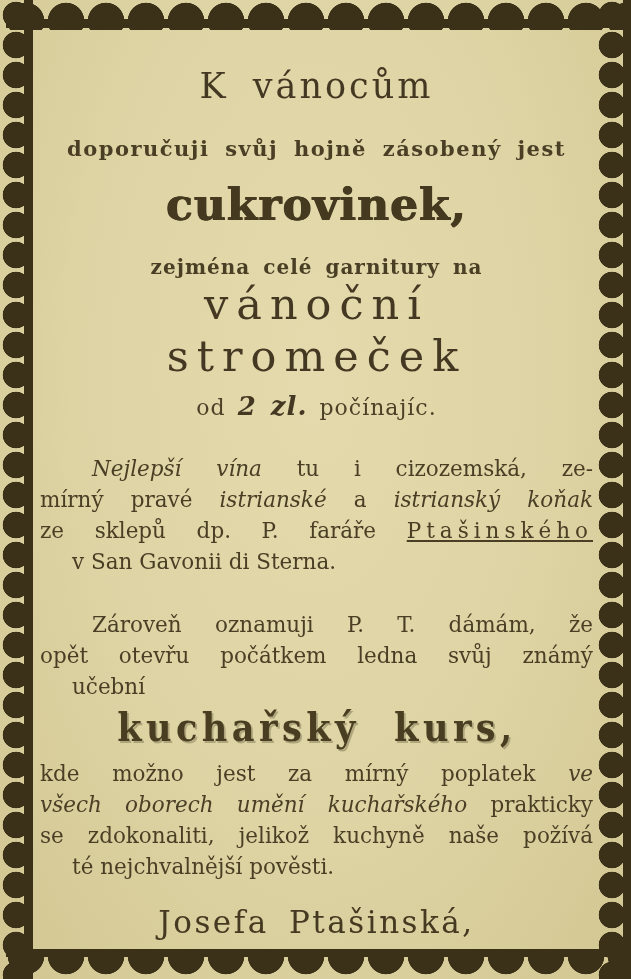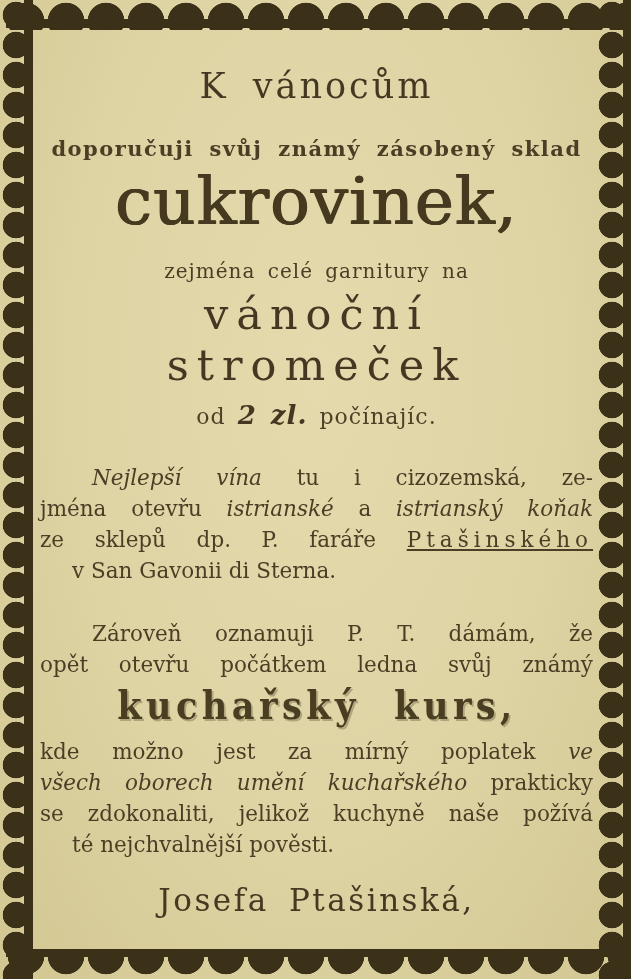--- a/index.html
+++ b/index.html
@@ -57,33 +57,32 @@
     margin-top:36px;
     font-size:35px; letter-spacing:3px; word-spacing:10px;
     color:#443823;
   }
   .subtitle {
     margin-top:30px;
     font-size:21px; font-weight:bold; letter-spacing:1.5px; word-spacing:7px;
     color:#4a3e25;
   }
   .headline {
-    margin-top:5px;
-    font-size:66px; font-weight:normal; line-height:1.1;
+    margin-top:20px;
+    font-size:44px; font-weight:bold; line-height:1.1;
     letter-spacing:1px;
     color:#453a20;
     text-shadow:0.6px 0 0 #453a20, -0.6px 0 0 #453a20;
   }
   .garniture {
-    margin-top:20px;
-    font-size:20px; font-weight:normal; letter-spacing:1px; word-spacing:5px;
+    margin-top:26px;
+    font-size:20px; font-weight:bold; letter-spacing:1px; word-spacing:5px;
     color:#4a3e25;
   }
   .stromecek {
-    margin-top:6px;
     font-size:43px; letter-spacing:8px; word-spacing:24px; line-height:1.2;
     color:#443823;
   }
   .price {
     margin-top:8px;
     font-size:22px; letter-spacing:1px; word-spacing:4px;
     color:#4c4027;
   }
   .price .big { font-size:26px; font-weight:bold; color:#443823;font-style:italic; }
 
@@ -123,35 +122,36 @@
 <body>
 
 <div class="page">
   <div class="b-top"></div>
   <div class="b-bottom"></div>
   <div class="b-left"></div>
   <div class="b-right"></div>
 
   <div class="content">
     <div class="title">K vánocům</div>
-    <div class="subtitle">doporučuji svůj známý zásobený sklad</div>
+    <div class="subtitle">doporučuji svůj hojně zásobený jest</div>
     <div class="headline">cukrovinek,</div>
     <div class="garniture">zejména celé garnitury na</div>
     <div class="stromecek">vánoční stromeček</div>
     <div class="price"><span>od </span><span class="big">2 zl.</span><span> počínajíc.</span></div>
 
     <div class="para">
         <div class="pline indent"><span class="it">Nejlepší vína</span><span> tu i cizozemská, ze-</span></div>
-        <div class="pline"><span>jména otevřu </span><span class="it">istrianské</span><span> a </span><span class="it">istrianský koňak</span></div>
+        <div class="pline"><span>mírný pravé </span><span class="it">istrianské</span><span> a </span><span class="it">istrianský koňak</span></div>
         <div class="pline"><span>ze sklepů dp. P. faráře </span><span class="sp">Ptašinského</span></div>
         <div class="pline last"><span>v San Gavonii di Sterna.</span></div>
       </div>
     <div class="para p2">
         <div class="pline indent"><span>Zároveň oznamuji P. T. dámám, že</span></div>
         <div class="pline"><span>opět otevřu počátkem ledna svůj známý</span></div>
+        <div class="pline last"><span>učební</span></div>
       </div>
 
     <div class="kurs">
       <span class="kurs-inner">kuchařský kurs,</span>
     </div>
 
     <div class="para p3">
         <div class="pline"><span>kde možno jest za mírný poplatek </span><span class="it">ve</span></div>
         <div class="pline"><span class="it">všech oborech umění kuchařského</span><span> prakticky</span></div>
         <div class="pline"><span>se zdokonaliti, jelikož kuchyně naše požívá</span></div>

